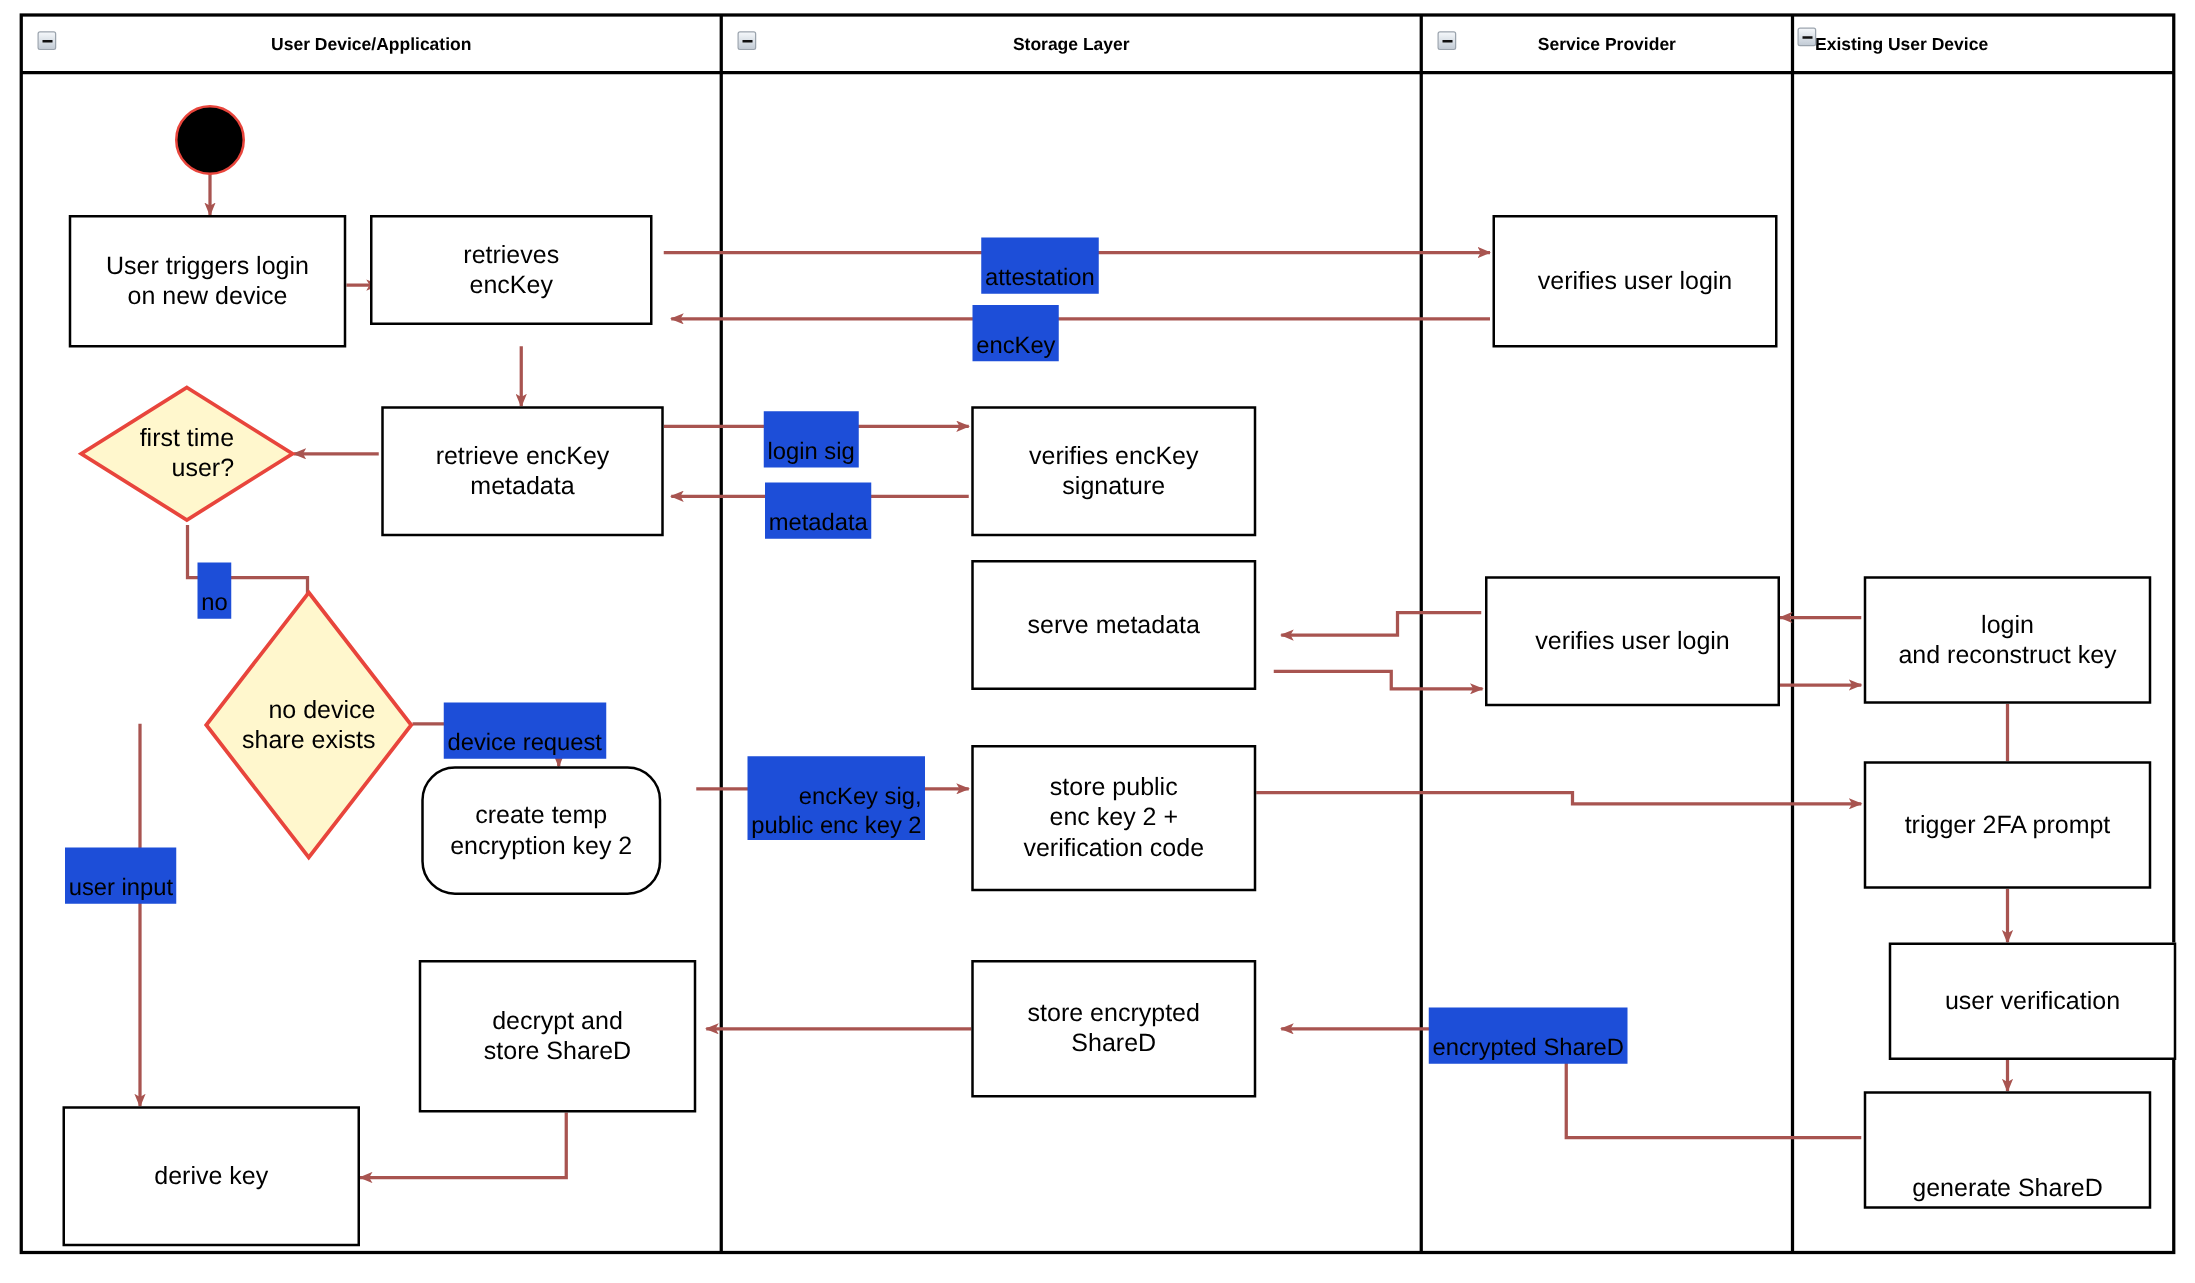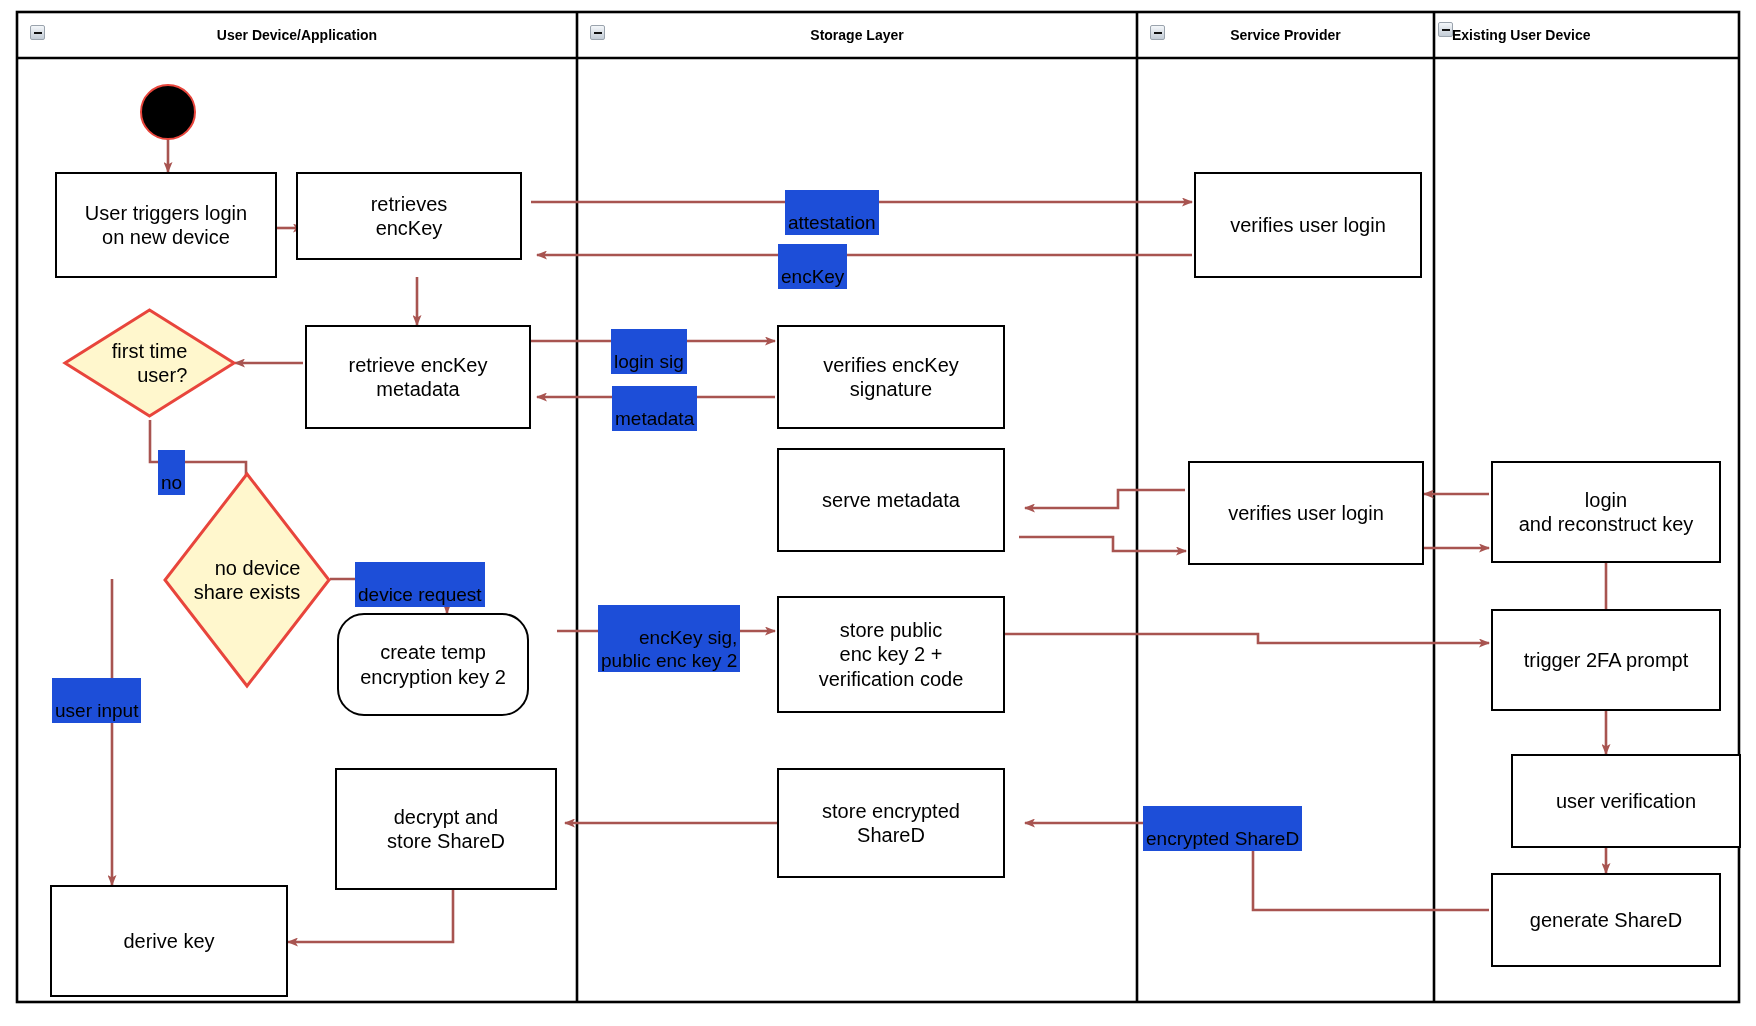--- a/index.html
+++ b/index.html
@@ -265,21 +265,21 @@
   </div>
 
   <div class="node" style="left:1491px; top:609px; width:230px; height:102px;">
     <span>trigger 2FA prompt</span>
   </div>
 
   <div class="node" style="left:1491px; top:754px; width:230px; height:94px;margin-left:20px;">
     <span>user verification</span>
   </div>
 
-  <div class="node" style="left:1491px; top:873px; width:230px; height:94px;">
+  <div class="node" style="left:1491px; top:873px; width:230px; height:94px;align-items:flex-end;">
     <span>generate ShareD</span>
   </div>
 
   <div class="diamond-wrap" style="left:62px; top:307px; width:175px; height:112px;">
     <svg class="dia-svg" width="175" height="112" viewBox="0 0 175 112">
       <polygon points="87.5,3 172,56 87.5,109 3,56" fill="#fff7cd" stroke="#e8453c" stroke-width="3"></polygon>
     </svg>
     <span class="dia-label">first time
 user?</span>
   </div>

